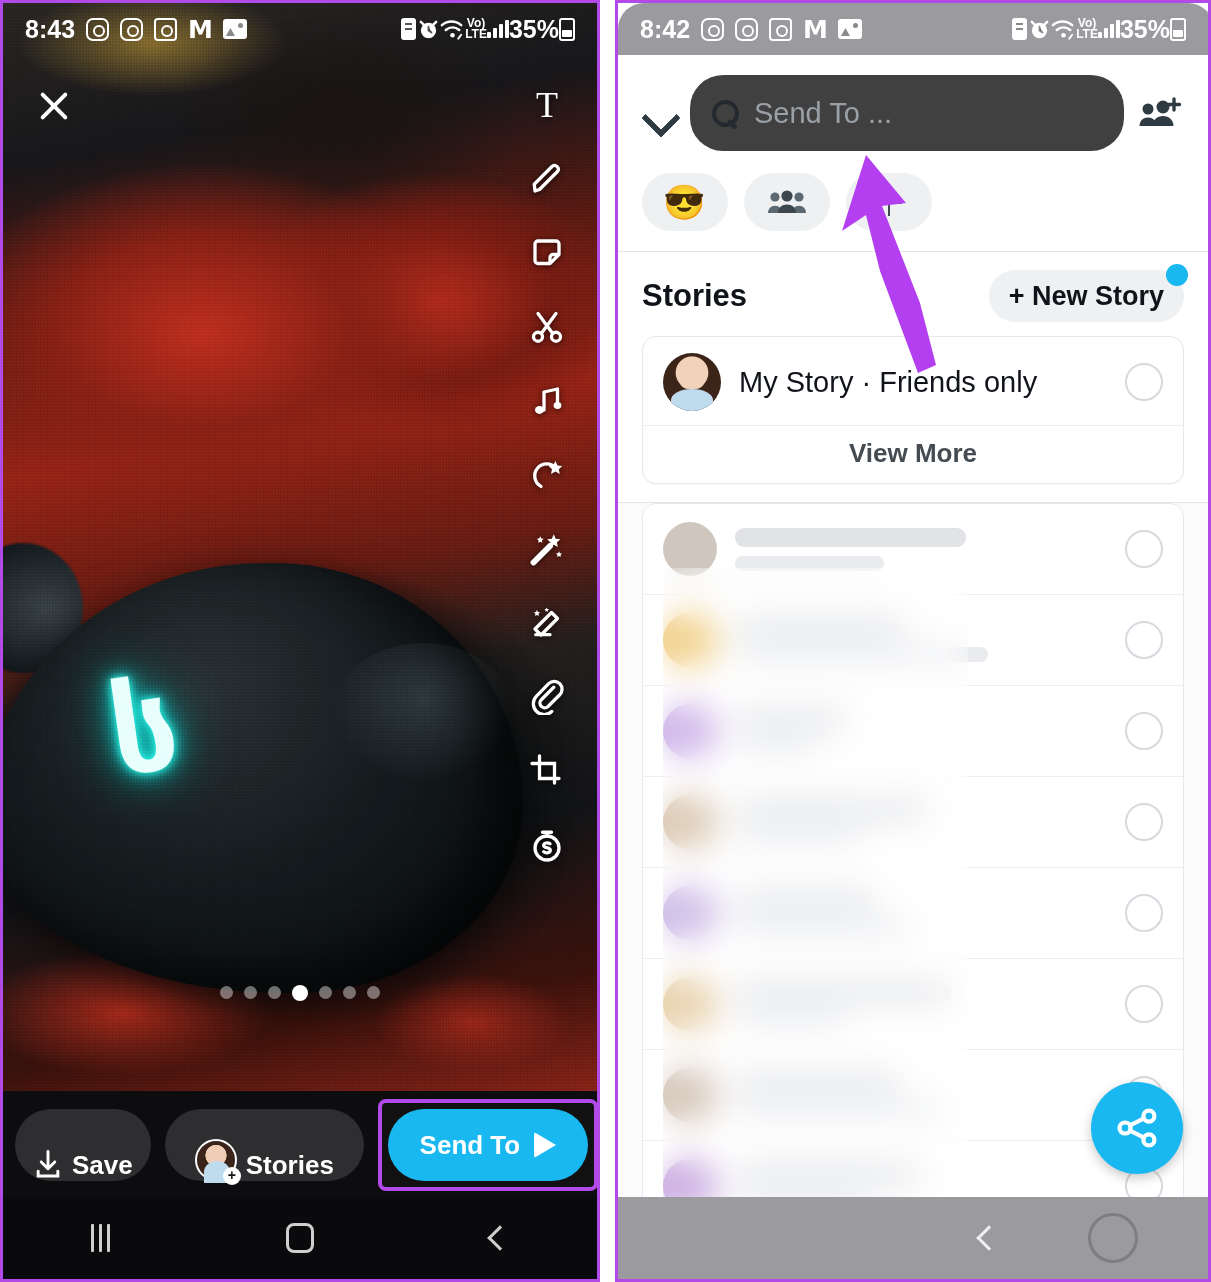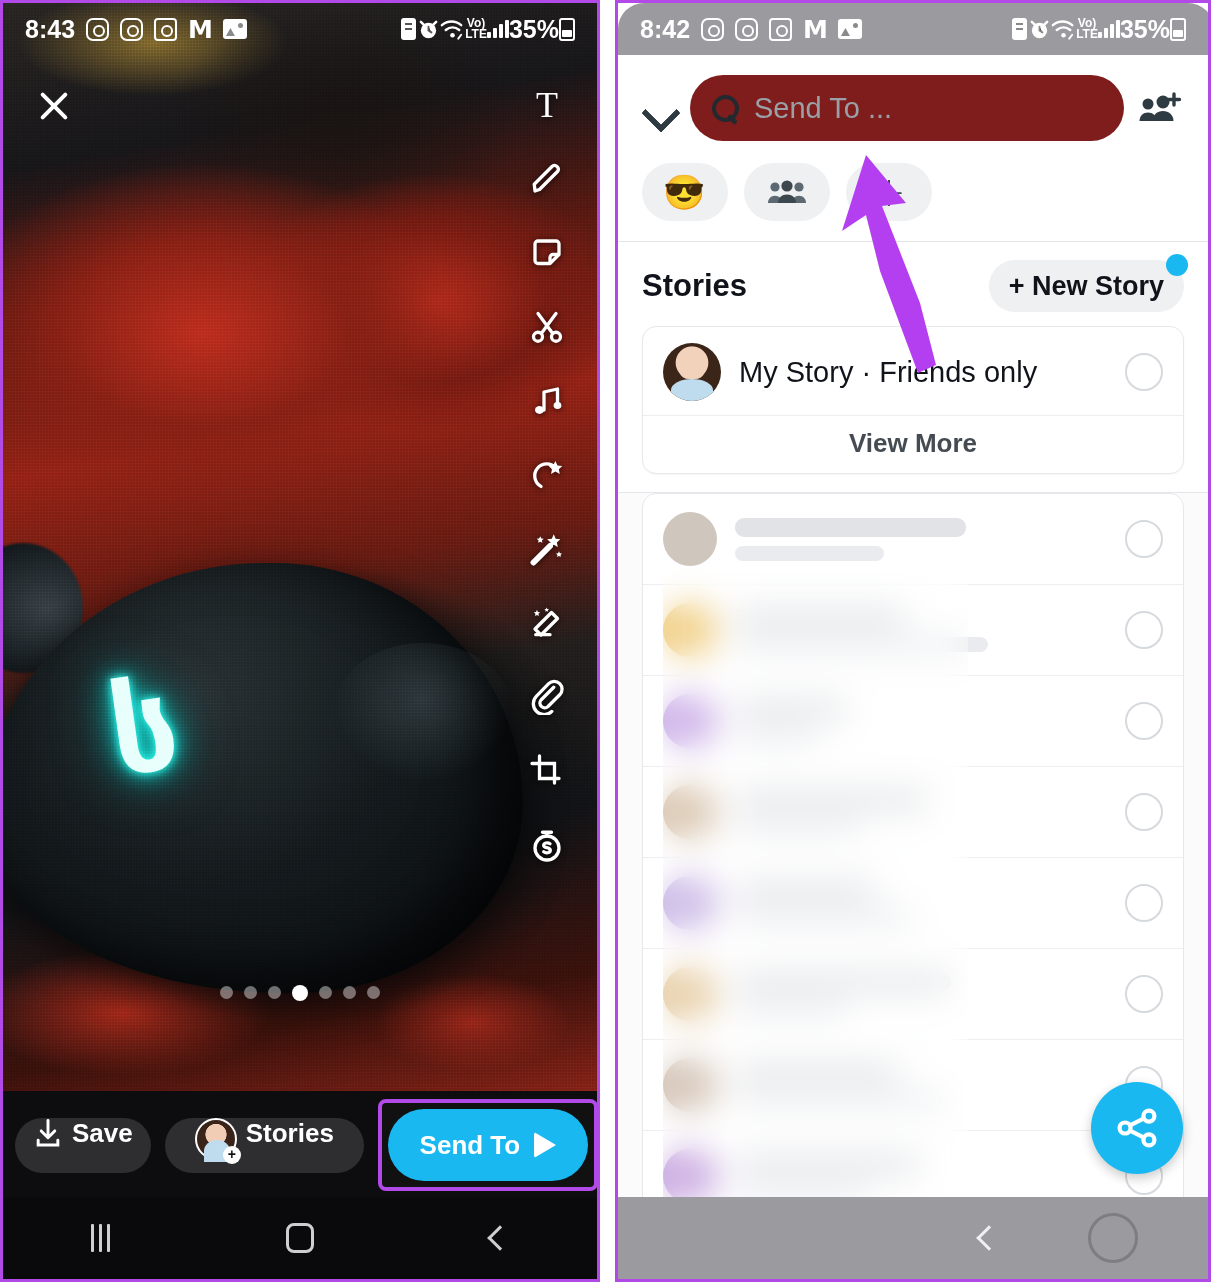--- a/index.html
+++ b/index.html
@@ -103,22 +103,22 @@
   .dot { width:13px; height:13px; border-radius:50%; background:rgba(255,255,255,.42); }
   .dot.on { background:#ffffff; width:16px; height:16px; margin-top:-1px; }
 
   
   .action-bar {
     position:absolute; left:0; right:0; top:1088px; height:108px;
     background:#0d0d0f;
     display:flex; align-items:center; padding:0 12px; gap:14px;
   }
   .pill {
-    height:55px; border-radius:36px; background:#2e2e31;
-    display:flex; align-items:flex-start; justify-content:center; gap:9px;
+    height:72px; border-radius:36px; background:#2e2e31;
+    display:flex; align-items:flex-end; justify-content:center; gap:9px;
     color:#fff; font-size:26px; font-weight:700; padding:0 30px;
   }
   .pill-save { width:140px; padding:0 18px; }
   .pill-stories { width:212px; }
   .save-ico { width:30px; height:32px; position:relative; }
   .save-ico svg { width:30px; height:32px; stroke:#fff; fill:none; stroke-width:2.4; }
   .bitmoji {
     width:42px; height:42px; border-radius:50%; position:relative;
     background: radial-gradient(circle at 50% 38%, #f0cdb4 0 34%, #3a2319 36% 100%);
     border:2.5px solid #fff; flex:none;
@@ -185,21 +185,21 @@
   .rp-body { position:absolute; left:0; top:52px; right:0; bottom:0; background:#fff; }
 
   .search-row { display:flex; align-items:center; gap:14px; padding:20px 24px 0 24px; }
   .chev-down { width:34px; height:34px; position:relative; flex:none; }
   .chev-down::before{
     content:""; position:absolute; left:5px; top:8px; width:22px; height:22px;
     border-right:6px solid #2f3b42; border-bottom:6px solid #2f3b42;
     transform:rotate(45deg); border-radius:2px;
   }
   .searchbox {
-    flex:1; height:66px; background:#7f1d1d; border-radius:33px;
+    flex:1; height:76px; background:#404040; border-radius:33px;
     display:flex; align-items:center; padding:0 22px; gap:16px;
   }
   .mag { width:26px;height:26px;position:relative;flex:none; }
   .mag::before{content:"";position:absolute;left:0;top:0;width:19px;height:19px;border:4px solid #23292e;border-radius:50%;}
   .mag::after{content:"";position:absolute;right:0;bottom:-1px;width:11px;height:4.6px;background:#23292e;border-radius:3px;transform:rotate(45deg);}
   .search-ph { color:#9aa0a6; font-size:29px; font-weight:400; }
   .grp-add { width:46px;height:34px;position:relative;flex:none; }
   .grp-add svg{position:absolute;left:0;top:0;}
 
   .chip-row { display:flex; gap:16px; padding:22px 24px 20px 24px; }

